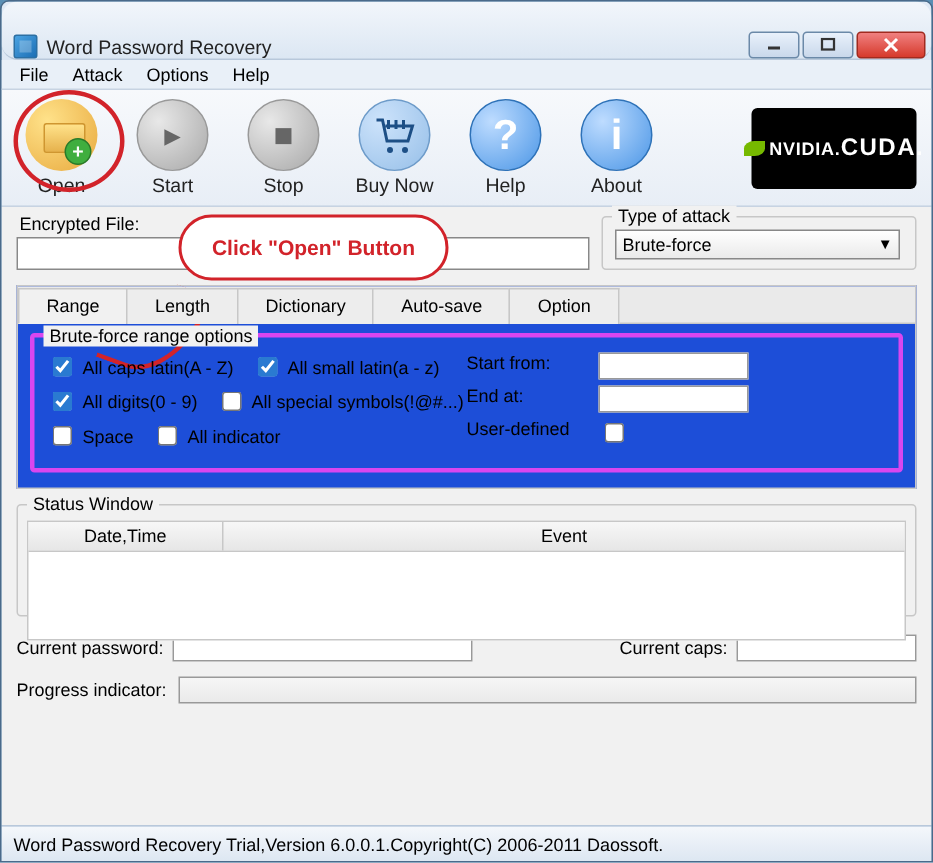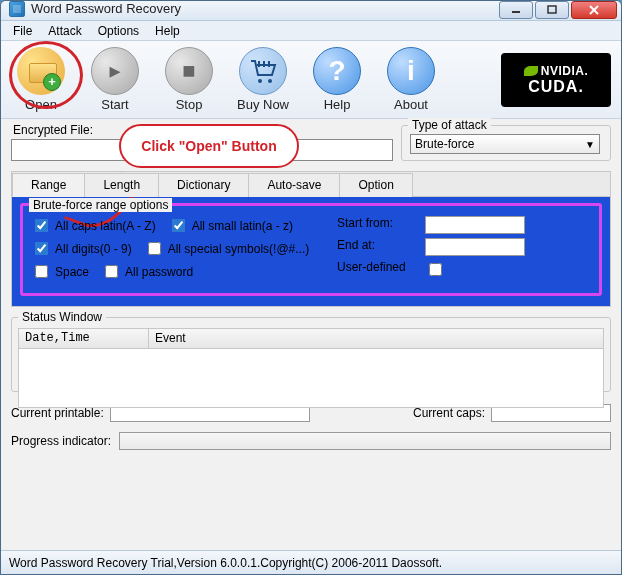--- a/index.html
+++ b/index.html
@@ -1,20 +1,20 @@
 <!DOCTYPE html>
 <html><head>
 <meta charset="utf-8">
 <style>
   * { box-sizing: border-box; font-family: "Segoe UI", Tahoma, sans-serif; font-size: 12px; }
   body { margin: 0; background: #5a8fb5; width: 622px; height: 575px; overflow: hidden; }
   
   .window { width: 622px; height: 575px; background: linear-gradient(#dfe9f5, #cbd9ea); border: 1px solid #4a6a8a; border-radius: 6px 6px 0 0; overflow: hidden; display: flex; flex-direction: column; }
   
-  .titlebar { height: 20px; background: linear-gradient(#f2f6fb, #dce7f3); display: flex; align-items: flex-start; padding: 0 4px 0 8px; border-bottom: 1px solid #b8c8db; }
+  .titlebar { height: 39px; background: linear-gradient(#f2f6fb, #dce7f3); display: flex; align-items: flex-end; padding: 0 4px 0 8px; border-bottom: 1px solid #b8c8db; border-radius: 11px; }
   .titlebar .app-icon { width: 16px; height: 16px; margin-right: 6px; background: linear-gradient(135deg,#4aa3e2,#1d6fb5); border:1px solid #2b6fa3; border-radius:2px; position:relative; }
   .titlebar .app-icon::after { content:""; position:absolute; inset:3px; background:#fff; opacity:.25;}
   .titlebar .title { flex: 1; color: #222; font-size: 13px; }
   .win-btns { display: flex; gap: 2px; }
   .win-btn { width: 34px; height: 18px; border: 1px solid #6b89a8; border-radius: 3px; background: linear-gradient(#e9f1fb, #c9d8eb); display:flex; align-items:center; justify-content:center; }
   .win-btn.close { background: linear-gradient(#f08080, #d63a2c); border-color: #a12a1f; width: 46px; }
   .win-btn svg { width: 12px; height: 10px; }
   
   .menubar { height: 20px; background: #e9f0f8; display: flex; align-items: center; padding: 0 4px; border-bottom: 1px solid #c7d3e2; }
   .menu-item { padding: 0 8px; cursor: default; }
@@ -26,21 +26,21 @@
   
   .ic-open { background: radial-gradient(circle at 30% 30%, #ffe28a, #e8a93d); }
   .ic-open::before { content:""; position:absolute; width:26px; height:18px; background: linear-gradient(#ffe28a,#e6b24d); border:1px solid #cf9630; border-radius:2px; bottom:12px; left:12px; }
   .ic-open::after { content:"+"; position:absolute; right:4px; bottom:4px; width:16px; height:16px; background:#3fae3f; color:#fff; border-radius:50%; font-weight:bold; font-size:13px; line-height:16px; text-align:center; border:1px solid #2a7a2a; }
   
   .ic-gray { background: radial-gradient(circle at 30% 30%, #e8e8e8, #a8a8a8); border:1px solid #999; color:#666; font-size:22px; }
   .ic-cart { background: radial-gradient(circle at 30% 30%, #cde3fb, #96bfe8); border:1px solid #6d9bc9; }
   .ic-cart svg { width:32px; height:32px; }
   .ic-info { background: radial-gradient(circle at 30% 30%, #bedcff, #4b96e6); border:1px solid #2e72b8; color:#fff; font-size:28px; font-weight:bold; }
   
-  .nvidia-badge { margin-left:auto; width:110px; height:54px; background:#000; border-radius:4px; display:flex; flex-direction:column; align-items:center; justify-content:center; padding:4px; }
+  .nvidia-badge { margin-left:auto; width:110px; height:54px; background:#000; border-radius:4px; display:flex; flex-direction:row; align-items:center; justify-content:center; padding:4px; }
   .nvidia-badge .nv-top { color:#fff; font-size:11px; font-weight:bold; letter-spacing:0.5px; display:flex; align-items:center; gap:3px; }
   .nv-eye { width:14px; height:10px; background:#76b900; border-radius:50% 0 50% 0; }
   .nvidia-badge .nv-bot { color:#fff; font-size:16px; font-weight:bold; letter-spacing:1px; }
   
   .callout-ring { position:absolute; left:8px; top:0px; width:74px; height:68px; border:3px solid #d2232a; border-radius:50%; pointer-events:none; }
   .callout-tail { position:absolute; left:72px; top:48px; width:60px; height:64px; border-top:3px solid #d2232a; border-left:3px solid #d2232a; border-radius: 40px 0 0 0 / 64px 0 0 0; transform: rotate(200deg); pointer-events:none; }
   .callout-box { position:absolute; left:118px; top:5px; width:180px; height:44px; border:2px solid #d2232a; border-radius:22px; background:#fff; display:flex; align-items:center; justify-content:center; color:#d2232a; font-size:14px; font-weight:bold; pointer-events:none; z-index:5; }
   
   .client { flex:1; background:#f1f1f1; padding:4px 10px 4px 10px; display:flex; flex-direction:column; position:relative; }
   
@@ -56,34 +56,34 @@
   .tabs-panel { border:1px solid #c7c7c7; margin-top:10px; background:#1d4ed8; }
   .tab-strip { display:flex; border-bottom:1px solid #c7c7c7; background:#eaeaea; }
   .tab { padding:4px 18px; border:1px solid #c7c7c7; border-bottom:none; margin-right:-1px; background:#ededed; position:relative; top:1px; }
   .tab.active { background:#f1f1f1; border-bottom:1px solid #f1f1f1; }
   .tab-body { padding:6px 8px 10px 8px; }
   .fieldset { border:3px solid #d946ef; border-radius:3px; padding:10px 8px 8px 8px; position:relative; }
   .fieldset .legend { position:absolute; top:-8px; left:6px; background:#f1f1f1; padding:0 4px; }
   .opts-row { display:flex; gap:12px; margin-bottom:4px; }
   .chk { display:flex; align-items:center; gap:4px; }
   .chk input { width:13px; height:13px; accent-color:#2a7ad1; }
-  .range-grid { display:flex; gap:26px; }
+  .range-grid { display:flex; }
   .range-left { width:280px; }
   .range-right { display:flex; flex-direction:column; gap:4px; }
   .range-right .frow { display:flex; gap:6px; }
   .range-right label { width:82px; text-align:left; }
   .range-right input[type=text] { width:100px; height:18px; border:1px solid #999; }
   .range-right input[type=checkbox] { width:13px; height:13px; }
   
-  .status-group { border:1px solid #c7c7c7; border-radius:3px; margin-top:10px; position:relative; padding:10px 6px 6px 6px; height:75px;}
+  .status-group { border:1px solid #c7c7c7; border-radius:3px; margin-top:10px; position:relative; padding:10px 6px 6px 6px; height:75px;text-align:center;}
   .status-group .legend { position:absolute; top:-8px; left:6px; background:#f1f1f1; padding:0 4px; }
   .grid { border:1px solid #c7c7c7; background:#fff; height:80px; }
   .grid-head { display:flex; background:linear-gradient(#f7f7f7,#e6e6e6); border-bottom:1px solid #c7c7c7; height:20px;}
   .gh { padding:2px 6px; border-right:1px solid #c7c7c7; }
-  .gh:first-child { width:130px;font-family:Liberation Mono, monospace; }
+  .gh:first-child { width:130px; }
   .gh:last-child { flex:1; border-right:none; }
   
   .foot-row { display:flex; margin-top:12px; gap:10px; }
   .foot-field { display:flex; align-items:center; gap:6px; }
   .foot-field label { }
   .foot-field input { height:18px; width:200px; border:1px solid #999; background:#fff; }
   .foot-field.speed input { width:120px; }
   
   .prog-row { display:flex; align-items:center; gap:8px; margin-top:10px; margin-bottom:6px;}
   .prog-bar { flex:1; height:18px; border:1px solid #999; background:linear-gradient(#f6f6f6,#eaeaea); }
@@ -220,21 +220,21 @@
                     <span>All special symbols(!@#...)</span>
                   </label>
               </div>
               <div class="opts-row">
                 <label class="chk">
                     <input type="checkbox" style="">
                     <span>Space</span>
                   </label>
                 <label class="chk">
                     <input type="checkbox" style="">
-                    <span>All password</span>
+                    <span>All indicator</span>
                   </label>
               </div>
             </div>
             <div class="range-right">
               <div class="frow">
                   <label>Start from:</label>
                   <input type="text" style="">
                 </div>
               <div class="frow">
                   <label>End at:</label>
@@ -255,21 +255,21 @@
       <div class="grid">
         <div class="grid-head">
           <div class="gh">Date,Time</div>
           <div class="gh">Event</div>
         </div>
       </div>
     </div>
 
     <div class="foot-row">
       <div class="foot-field">
-          <label>Current printable:</label>
+          <label>Current password:</label>
           <input type="text" readonly="" style="">
         </div>
       <div class="foot-field speed" style="margin-left:auto;">
           <label>Current caps:</label>
           <input type="text" readonly="" style="">
         </div>
     </div>
 
     <div class="prog-row">
       <label>Progress indicator:</label>

